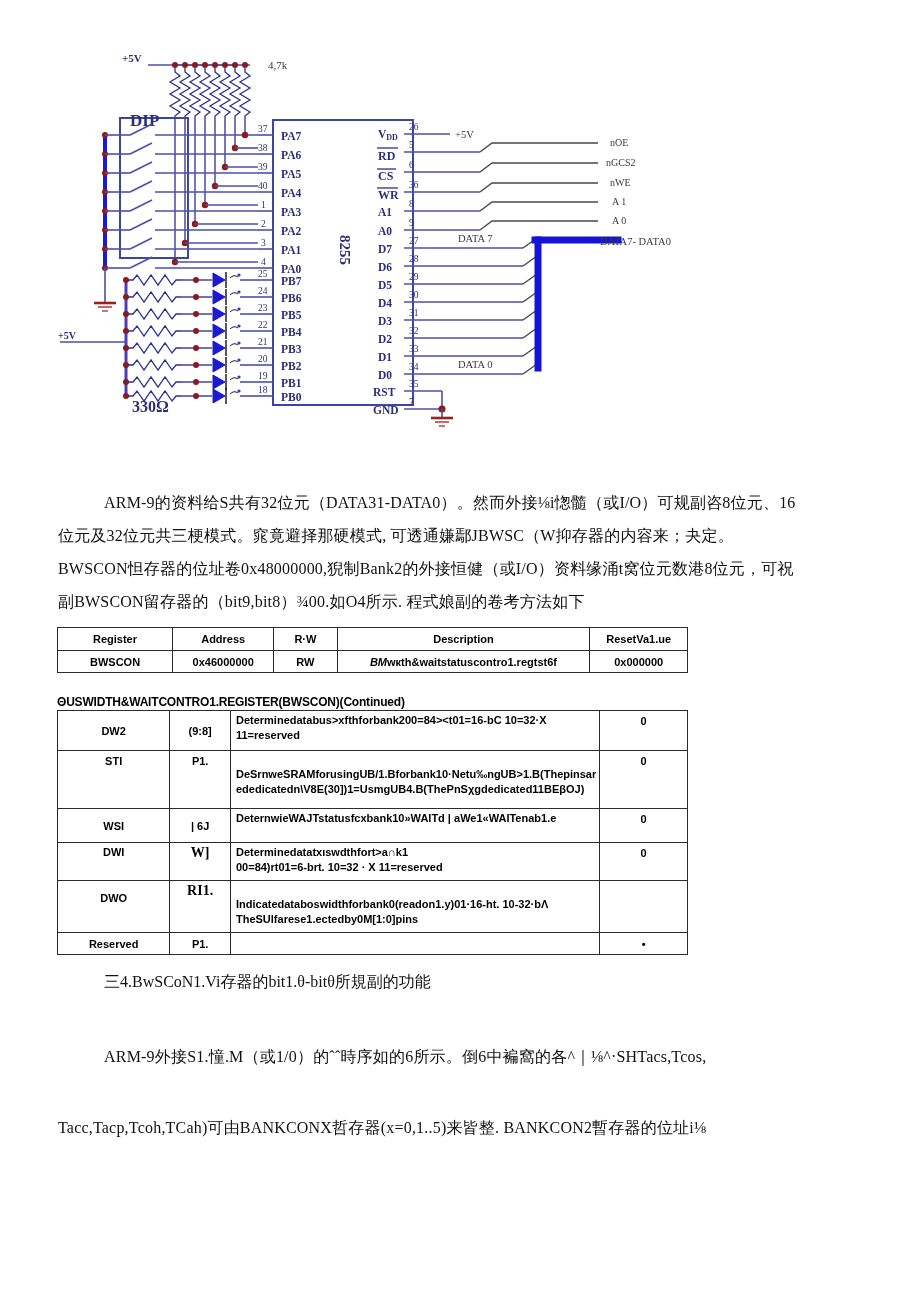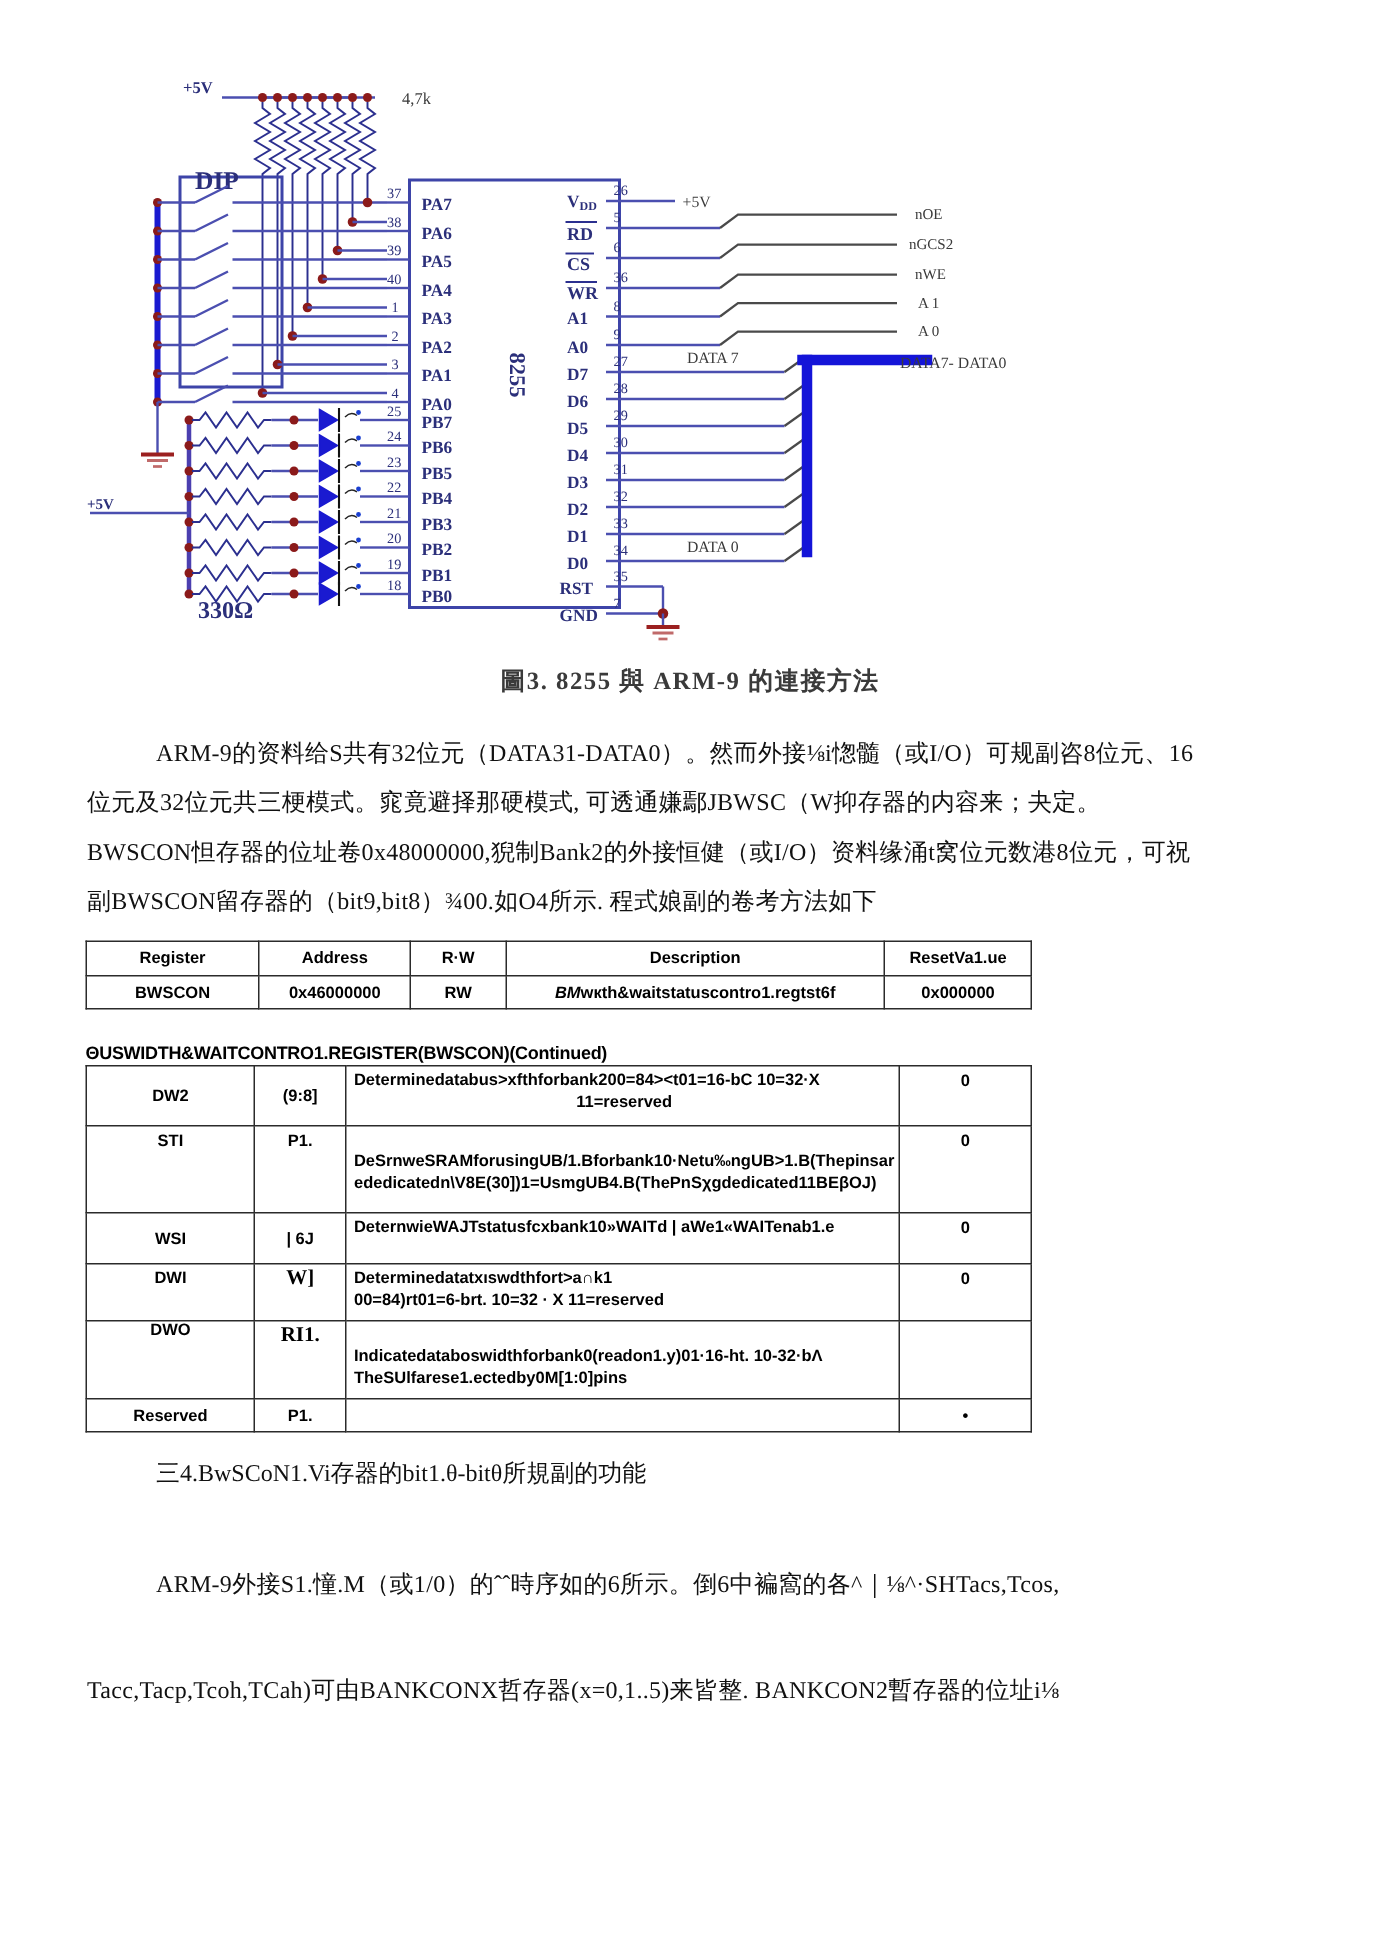--- a/index.html
+++ b/index.html
@@ -100,21 +100,21 @@
   #bits-table td { vertical-align: top; }
   #bits-table td.name { width: 110px; vertical-align: middle; }
   #bits-table td.bits { width: 56px; vertical-align: middle; font-family: "Liberation Serif", serif; font-size: 12px; }
   #bits-table td.bits.sans { font-family: "Liberation Sans", sans-serif; font-size: 11px; }
   #bits-table td.descr {
     text-align: left;
     padding-left: 5px;
     font-size: 11px;
     line-height: 15px;
   }
-  #bits-table td.descr .ctr { display: block; text-align: center; }
+  #bits-table td.descr .ctr { display: block; text-align: left; }
   #bits-table td.descr .pad { display: block; margin-top: 14px; }
   #bits-table td.rv { width: 87px; vertical-align: top; padding-top: 4px; }
   #bits-table td.rv.mid { vertical-align: middle; padding-top: 2px; }
 
   
   .sec-head {
     position: absolute;
     left: 104px;
     top: 972px;
     font-family: "Liberation Serif", serif;
@@ -519,21 +519,20 @@
         <line class="wire" x1="404" y1="409" x2="442" y2="409"></line>
         <text class="pinn" x="409" y="405">7</text>
         <circle class="node" cx="442" cy="409" r="3.5"></circle>
         <line class="wire" x1="442" y1="409" x2="442" y2="417"></line>
         <use href="#gnd" x="442" y="418"></use>
       </g>
 
     </svg>
   </div>
 
-  <div class="fig-caption">圖3.  8255 與 ARM-9 的連接方法</div>
 
   <div class="body-block" style="top:486px;">
     <div class="tline indent">ARM-9的资料给S共有32位元（DATA31-DATA0）。然而外接⅛i愡髓（或I/O）可规副咨8位元、16</div>
     <div class="tline">位元及32位元共三梗模式。窕竟避择那硬模式, 可透通嫌鄢JBWSC（W抑存器的内容来；夬定。</div>
     <div class="tline">BWSCON怛存器的位址卷0x48000000,猊制Bank2的外接恒健（或I/O）资料缘涌t窝位元数港8位元，可祝</div>
     <div class="tline">副BWSCON留存器的（bit9,bit8）¾00.如O4所示. 程式娘副的卷考方法如下</div>
   </div>
 
   <table class="tbl" id="reg-table">
     <tbody>
@@ -593,21 +592,21 @@
       <td class="name" style="vertical-align:top;padding-top:3px;">DWI</td>
       <td class="bits" style="vertical-align:top;padding-top:2px;font-size:14px;">W]</td>
       <td class="descr">
         <span style="display:block;">Determinedatatxıswdthfort&gt;a∩k1</span>
         <span style="display:block;">00=84)rt01=6-brt.                      10=32 · X          11=reserved</span>
       </td>
       <td class="rv">0</td>
     </tr>
 
     <tr style="height:52px;">
-      <td class="name" style="vertical-align:top;padding-top:0;">DWO</td>
+      <td class="name" style="vertical-align:top;padding-top:11px;">DWO</td>
       <td class="bits" style="vertical-align:top;padding-top:2px;font-size:14px;">RI1.</td>
       <td class="descr">
         <span class="pad">Indicatedataboswidthforbank0(readon1.y)01·16-ht.      10-32·bΛ</span>
         <span style="display:block;">TheSUlfarese1.ectedby0M[1:0]pins</span>
       </td>
       <td class="rv"></td>
     </tr>
 
     <tr style="height:22px;">
       <td class="name">Reserved</td>

